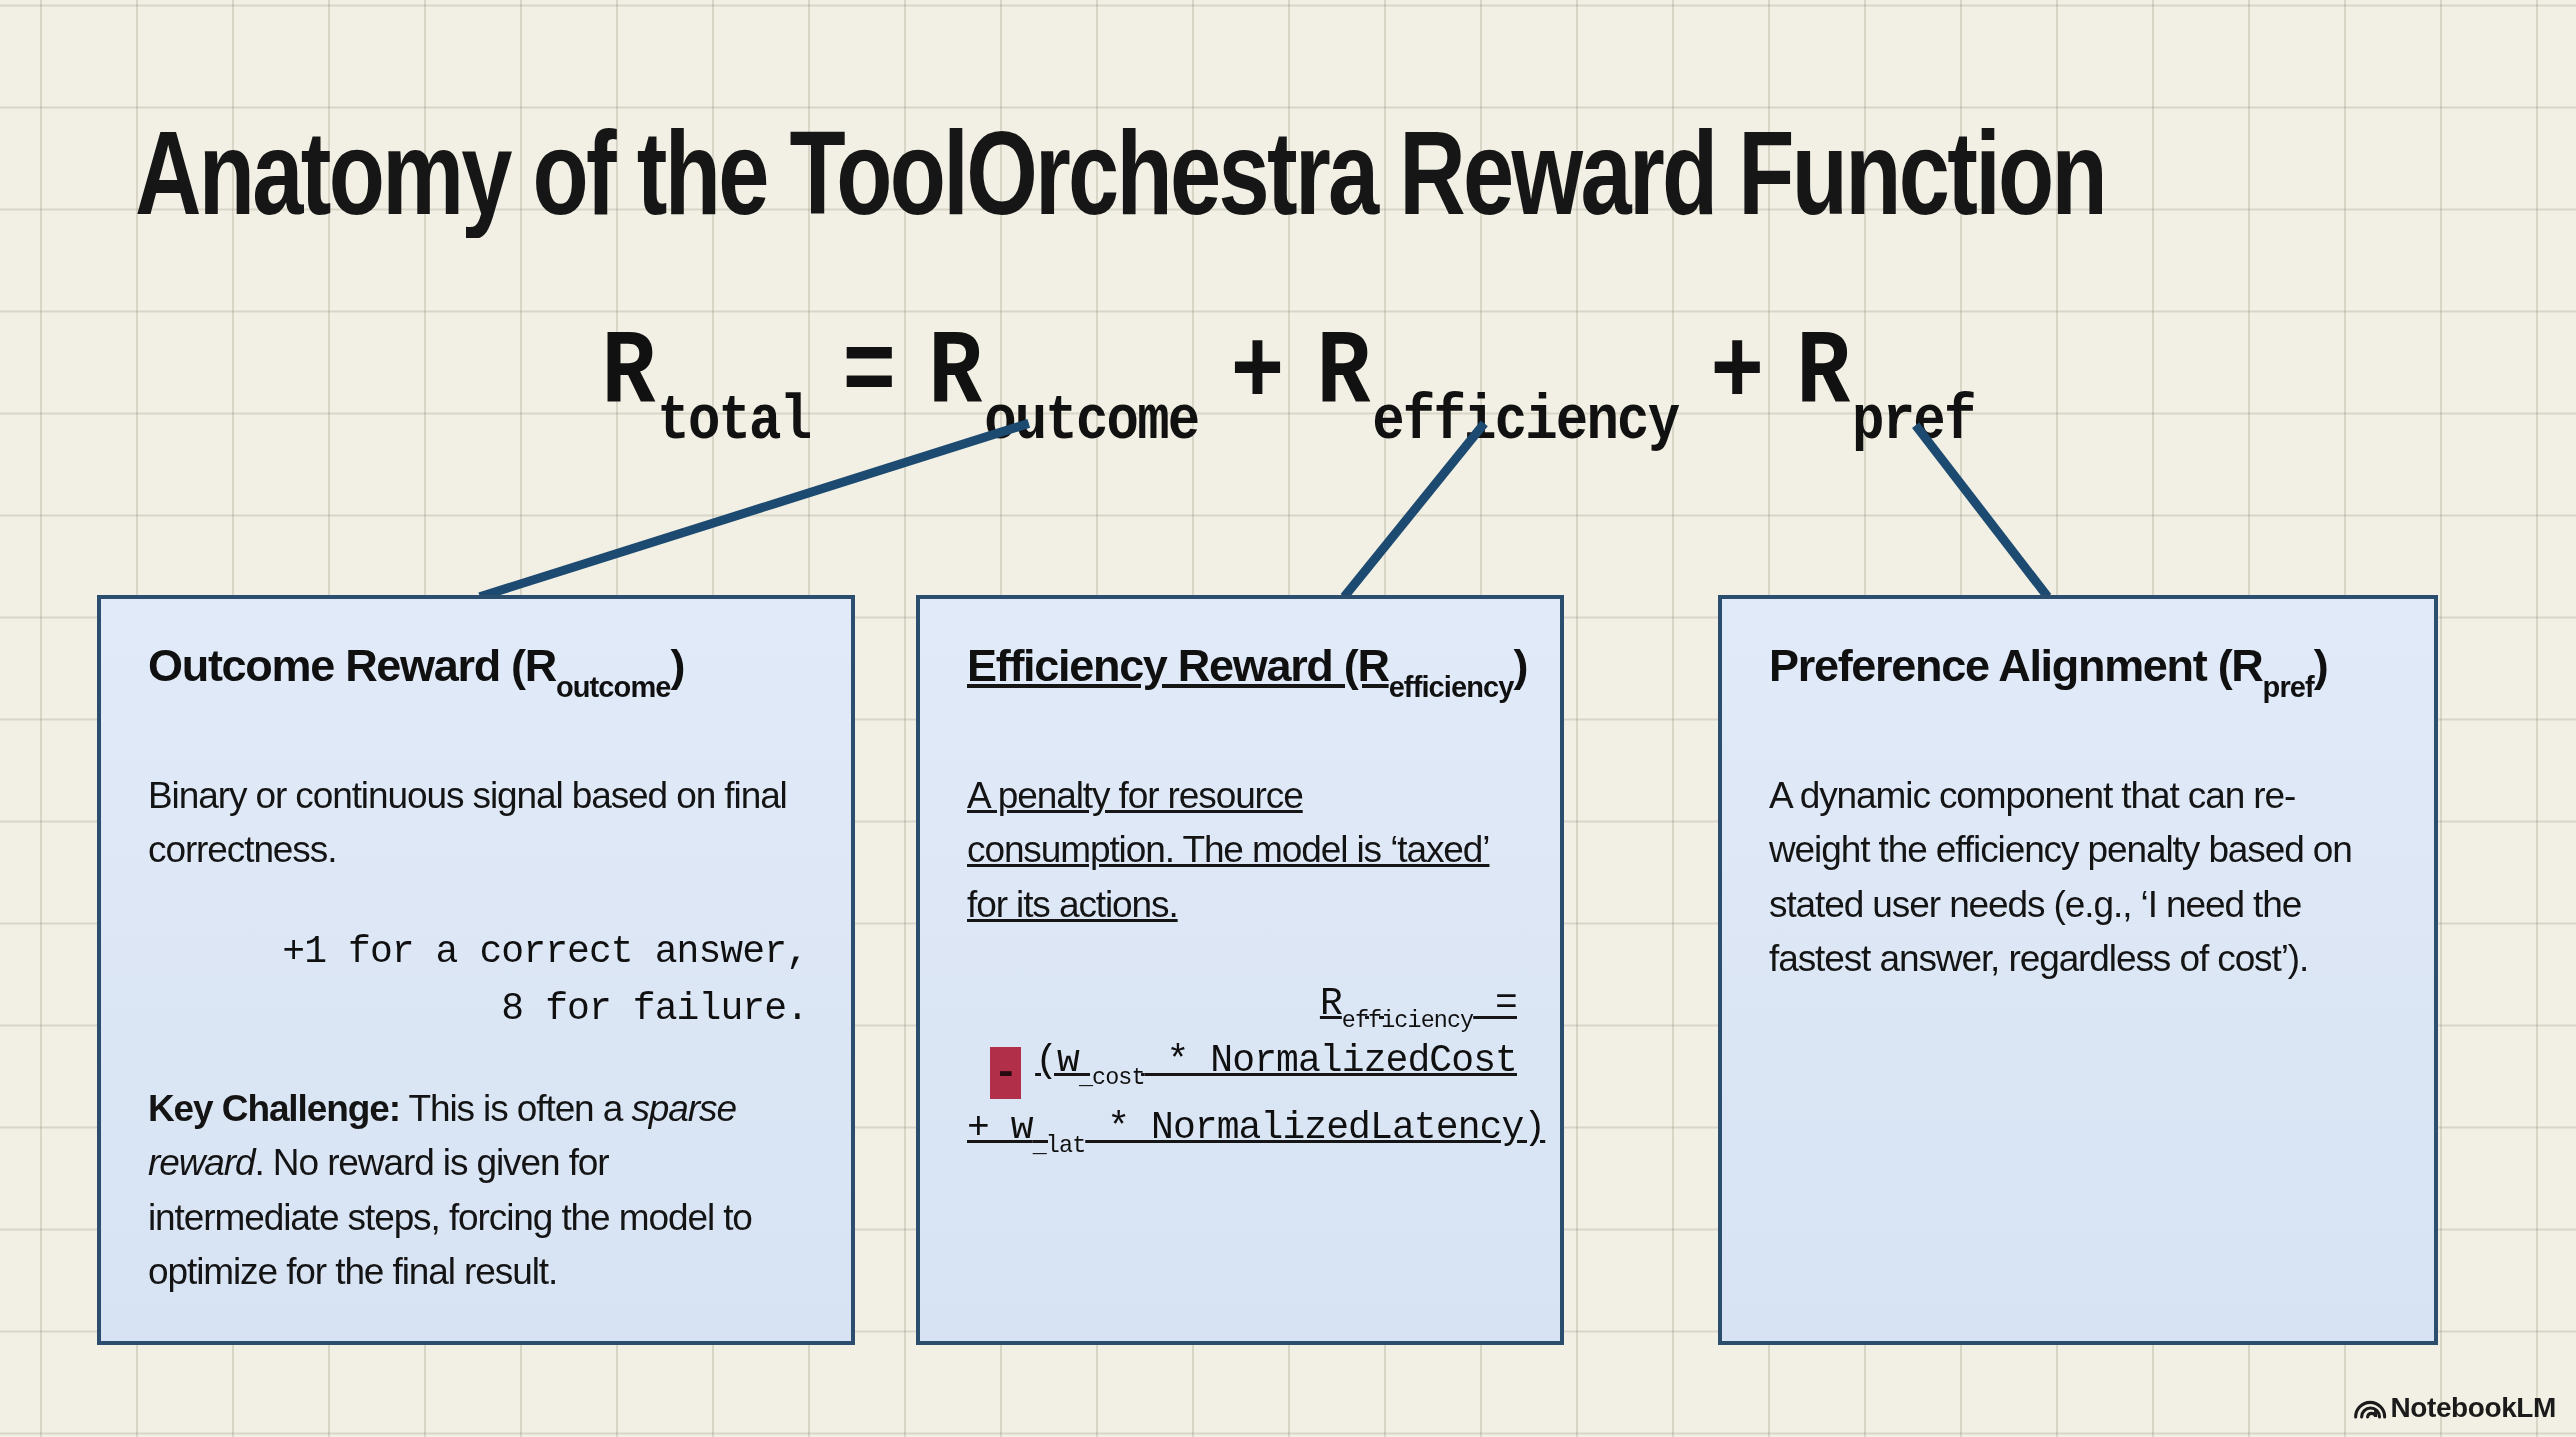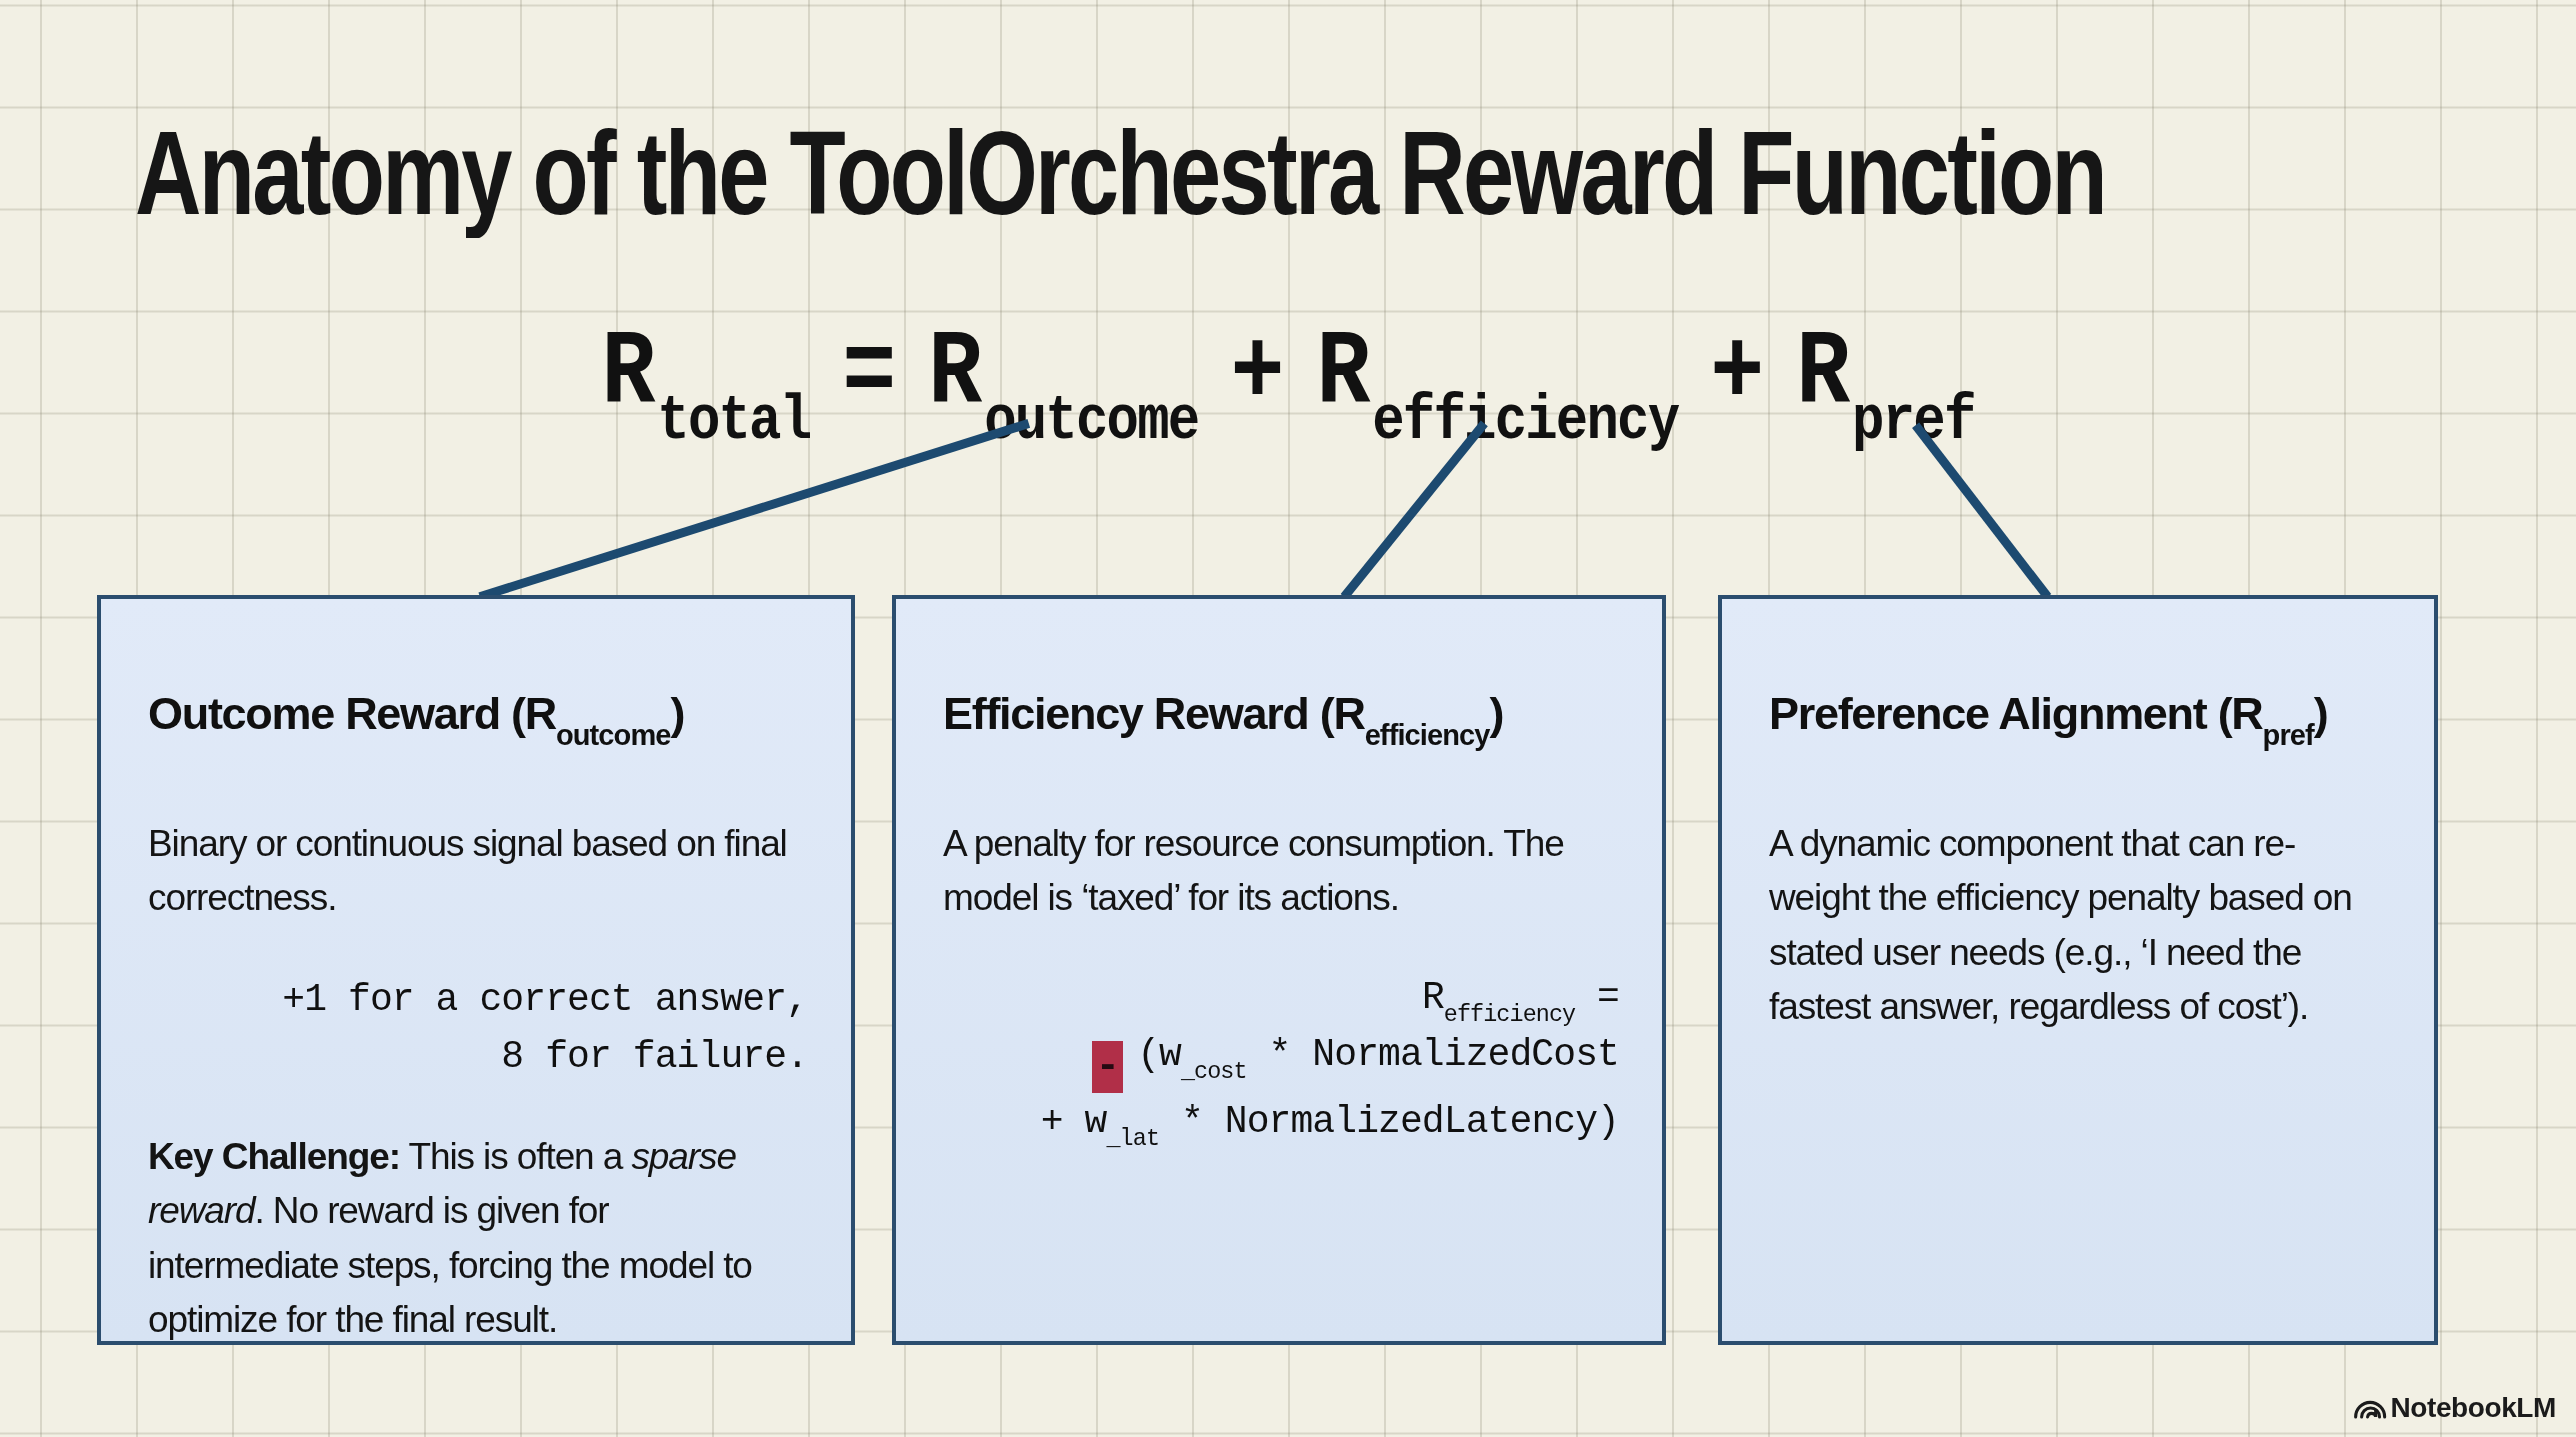--- a/index.html
+++ b/index.html
@@ -31,23 +31,23 @@
   .formula sub{font-size:54px;line-height:0;position:relative;top:.22em;margin-left:1.8px;letter-spacing:-1.8px;}
   .formula .op{margin:0 32px;}
   .connectors{position:absolute;left:0;top:0;width:2576px;height:1438px;pointer-events:none;}
   .connectors line{stroke:var(--line);stroke-width:10;}
   .box{
     position:absolute;top:595px;height:750px;
     background:linear-gradient(180deg,var(--box-fill-top),var(--box-fill-bot));
     border:4.5px solid var(--box-border);padding:40px 43px 0 47px;
   }
   .b1{left:97px;width:758px;}
-  .b2{left:892px;width:774px;}
+  .b2{left:916px;width:648px;text-decoration:underline;}
   .b3{left:1718px;width:720px;}
-  .box-h{font-weight:700;font-size:45px;letter-spacing:-1.3px;line-height:1.2;white-space:nowrap;color:#101010;margin-top:48px;}
+  .box-h{font-weight:700;font-size:45px;letter-spacing:-1.3px;line-height:1.2;white-space:nowrap;color:#101010;}
   .box-h sub{font-size:29px;line-height:0;position:relative;top:.2em;letter-spacing:-0.9px;}
   .body{font-size:37px;line-height:1.47;letter-spacing:-1.1px;color:#141414;}
   .mono,.mn{font-family:"Liberation Mono","DejaVu Sans Mono",monospace;text-align:right;}
   .mono{font-size:38px;line-height:1.5;letter-spacing:-0.9px;color:#101010;}
   .fblock .fl{white-space:nowrap;}
   .msub{font-size:23.4px;line-height:0;position:relative;top:.2em;letter-spacing:-0.9px;}
   .hl{
     display:inline-flex;align-items:center;justify-content:center;
     width:31px;height:52px;background:var(--highlight);color:var(--highlight-ink);
     font-weight:700;font-size:41px;margin-right:14.4px;vertical-align:-12.6px;

